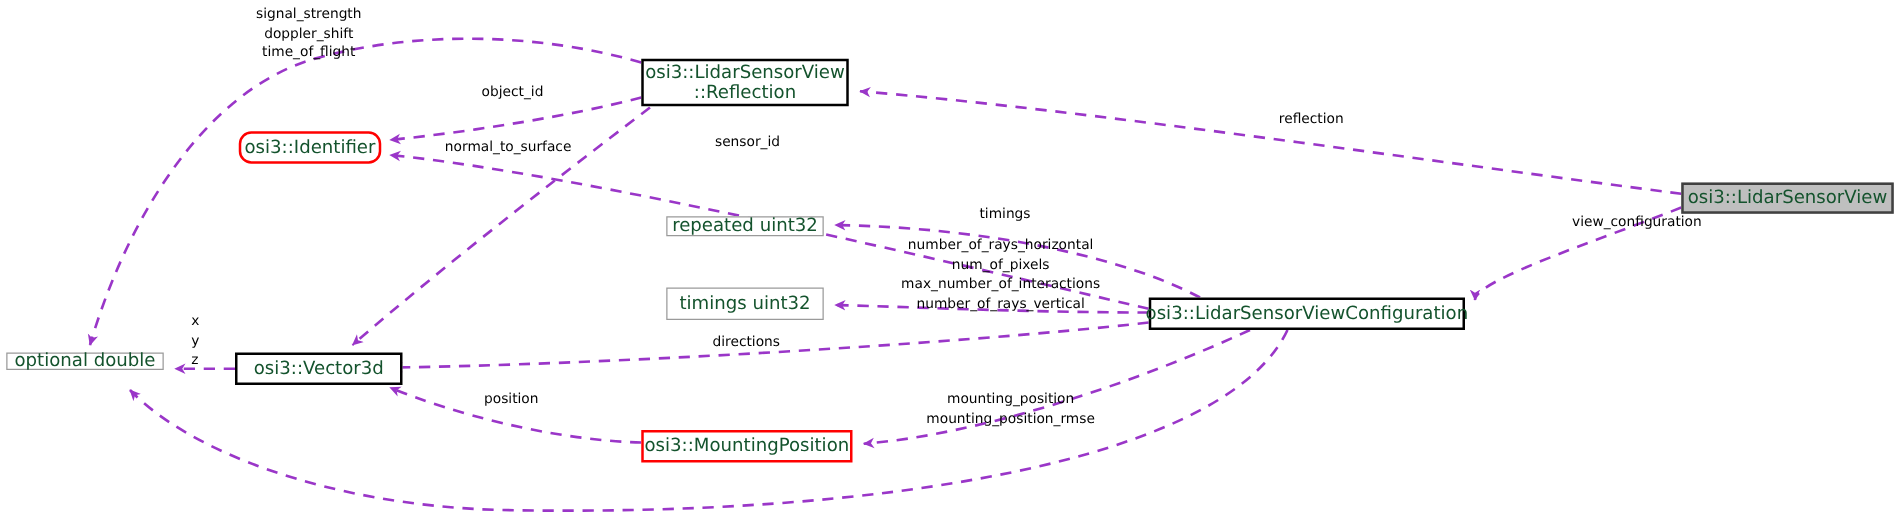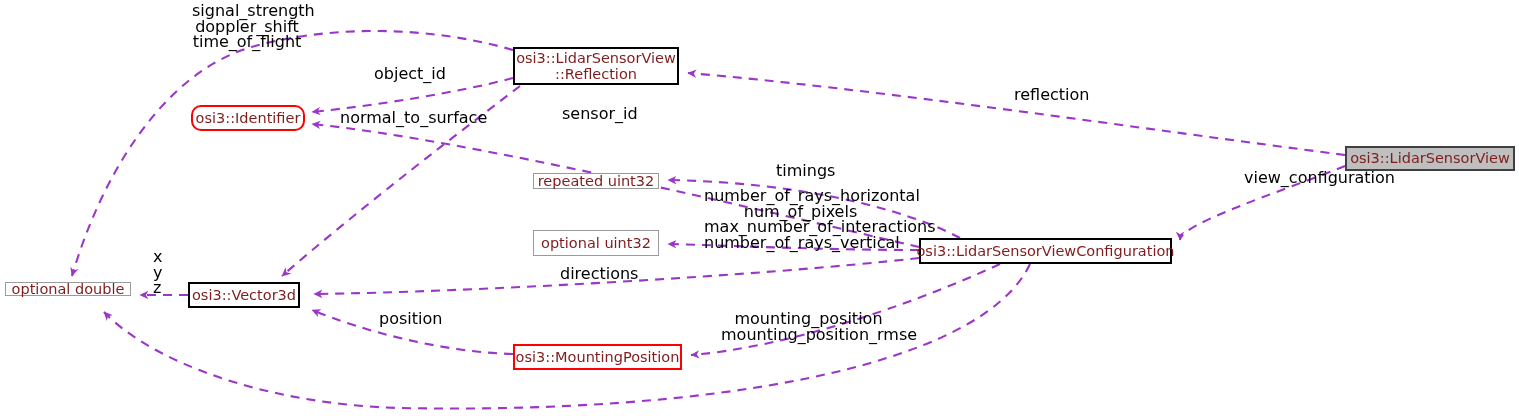--- a/index.html
+++ b/index.html
@@ -26,40 +26,40 @@
   }
   .node-box {
     position: absolute;
     box-sizing: border-box;
     display: flex;
     align-items: center;
     justify-content: center;
     text-align: center;
     font-size: 14.5px;
     line-height: 1.12;
-    color: #7f1d1d;
+    color: #14532d;
     background: #ffffff;
     white-space: pre;
   }
   .node-box.thick {
     border: 2px solid #000000;
   }
   .node-box.thin-gray {
     border: 1px solid #9a9a9a;
   }
   .node-box.red {
     border: 2px solid #ff0000;
   }
   .node-box.focus {
     border: 2px solid #404040;
     background: #bfbfbf;
   }
   .edge-label {
     position: absolute;
-    font-size: 16px;
+    font-size: 11px;
     line-height: 15.6px;
     color: #000000;
     white-space: pre;
     text-align: center;
     background: transparent;
   }
   .edge-label.left {
     text-align: left;
   }
 </style>
@@ -109,25 +109,25 @@
     </g>
   </svg>
 
   <div class="node-box thick" style="left:513px; top:47px; width:166px; height:38px;">osi3::LidarSensorView
 ::Reflection</div>
 
   <div class="node-box red" style="left:191px; top:105px; width:114px; height:26px;border-radius:10px;">osi3::Identifier</div>
 
   <div class="node-box thin-gray" style="left:533px; top:173px; width:126px; height:16px;">repeated uint32</div>
 
-  <div class="node-box thin-gray" style="left:533px; top:230px; width:126px; height:26px;">optional uint32</div>
+  <div class="node-box thin-gray" style="left:533px; top:230px; width:126px; height:26px;">timings uint32</div>
 
   <div class="node-box thin-gray" style="left:5px; top:282px; width:126px; height:14px;">optional double</div>
 
-  <div class="node-box thick" style="left:188px; top:282px; width:112px; height:26px;">osi3::Vector3d</div>
+  <div class="node-box thick" style="left:188px; top:282px; width:134px; height:26px;">osi3::Vector3d</div>
 
   <div class="node-box red" style="left:513px; top:344px; width:169px; height:26px;">osi3::MountingPosition</div>
 
   <div class="node-box thick" style="left:919px; top:238px; width:253px; height:26px;">osi3::LidarSensorViewConfiguration</div>
 
   <div class="node-box focus" style="left:1345px; top:146px; width:170px; height:25px;">osi3::LidarSensorView</div>
 
   <div class="edge-label" style="left:192px; top:3px; width:110px;">signal_strength
 doppler_shift
 time_of_flight</div>

